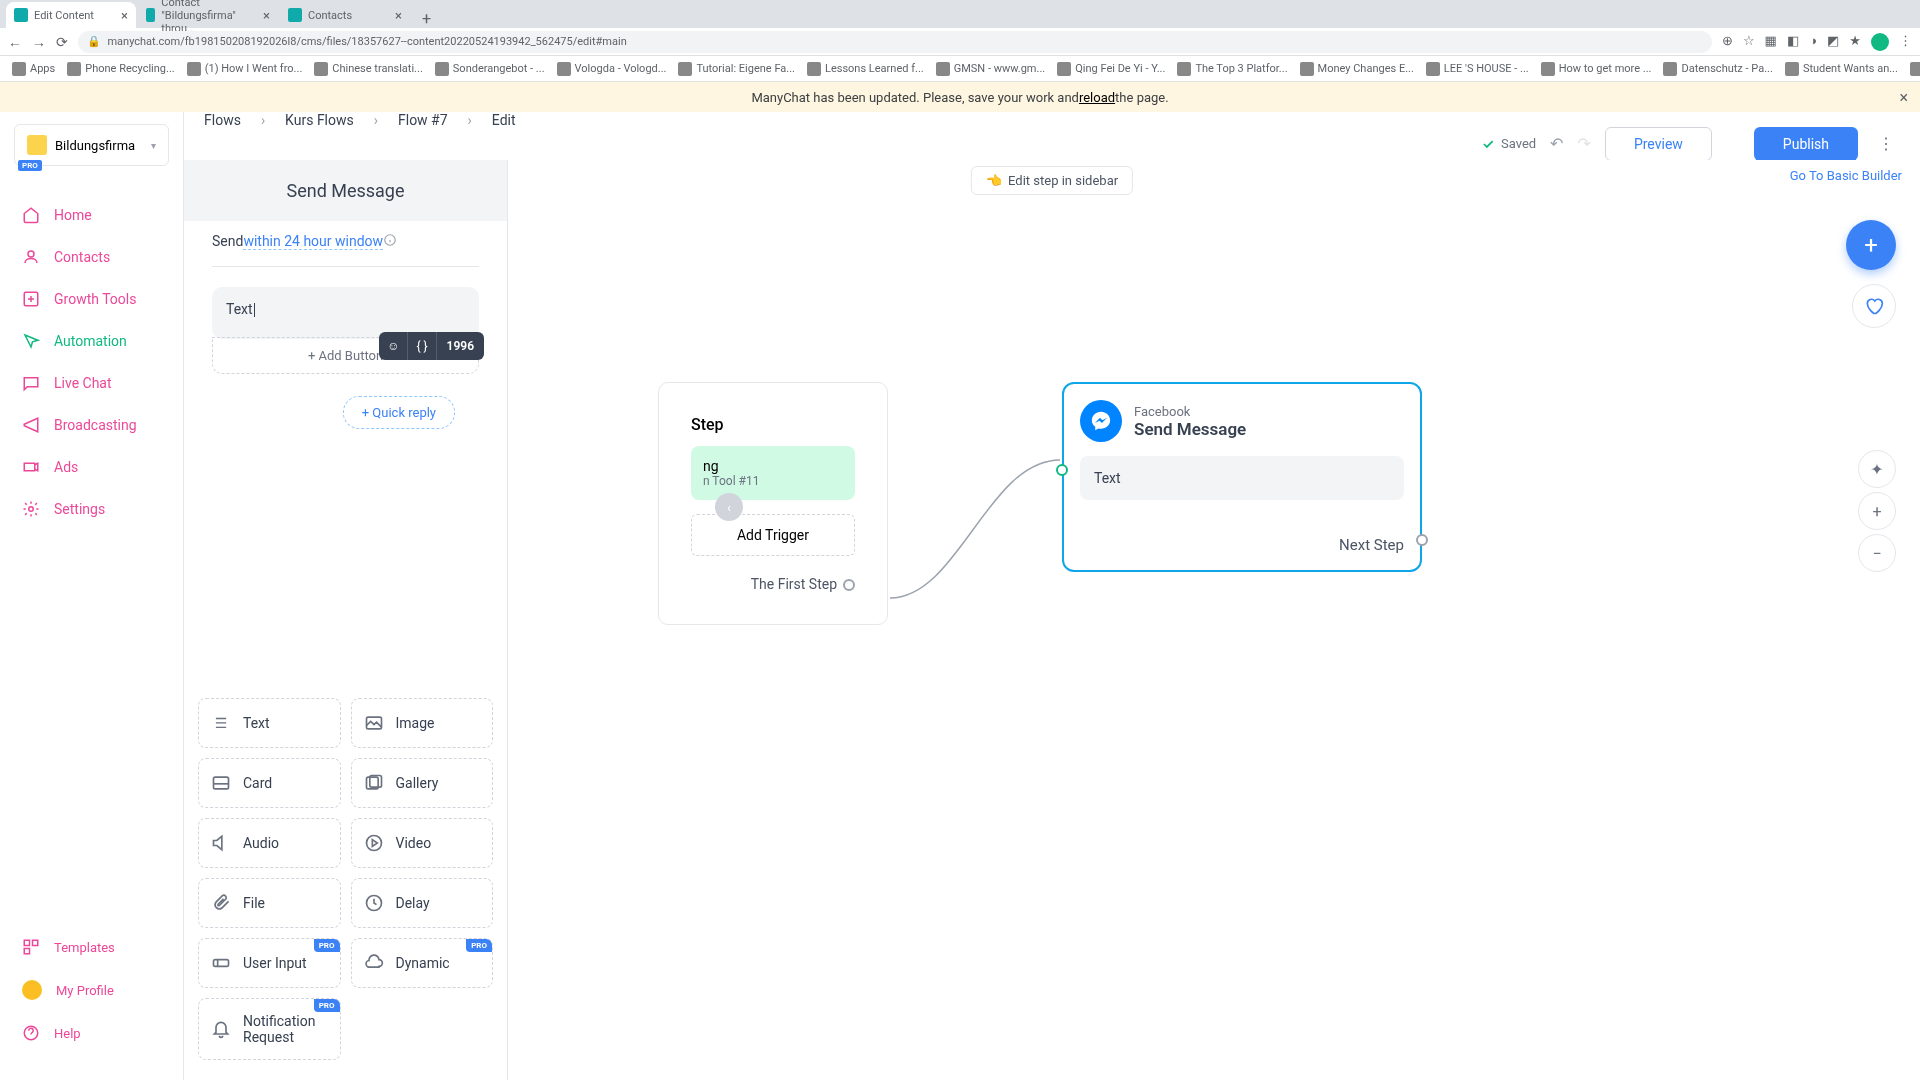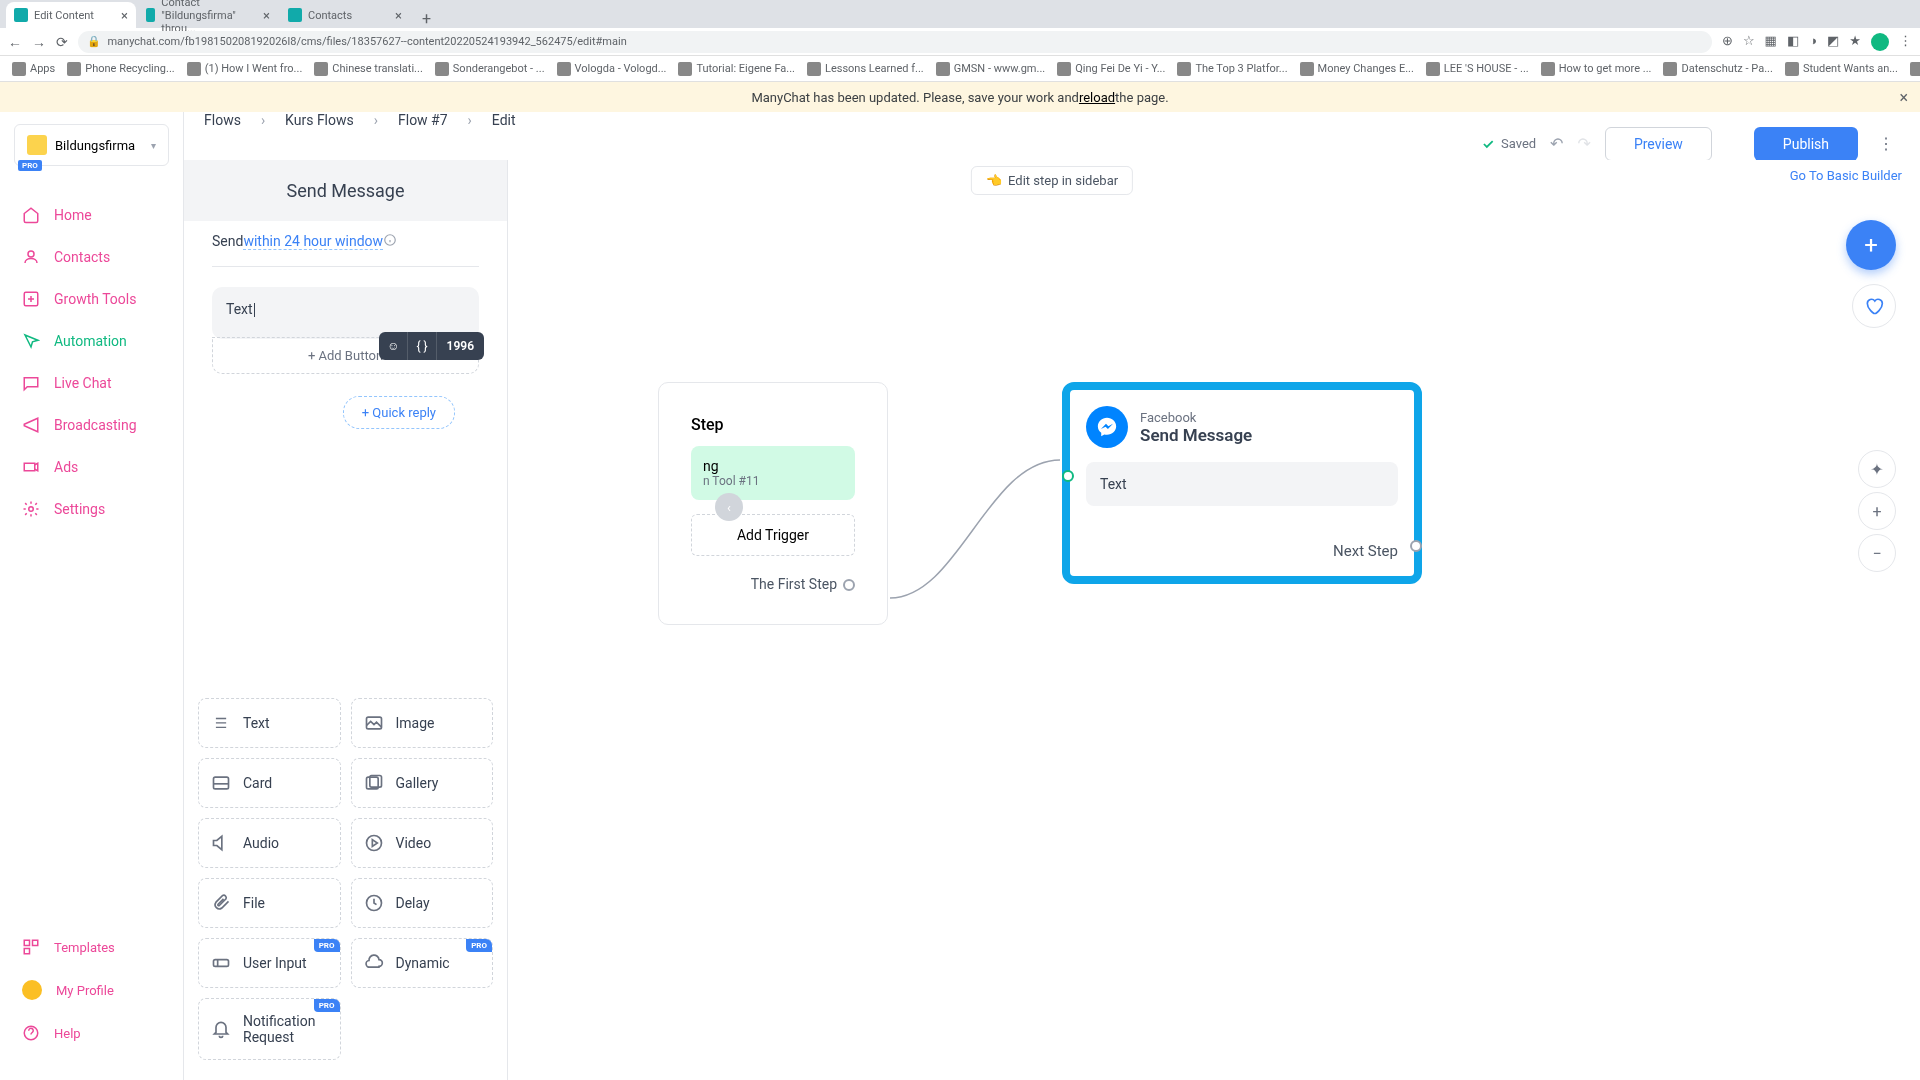--- a/index.html
+++ b/index.html
@@ -95,21 +95,21 @@
 
 .node-step { position: absolute; left: 150px; top: 222px; width: 230px; background: #fff; border: 1px solid #e5e7eb; border-radius: 10px; padding: 32px; }
 .node-step h4 { font-size: 16px; font-weight: 500; margin-bottom: 12px; }
 .green-box { background: #d1fae5; border-radius: 8px; padding: 12px; margin-bottom: 14px; font-size: 13px;}
 .green-box .l1 { font-size: 14px; }
 .green-box .l2 { font-size: 12px; color: #6b7280;}
 .dashed-box { border: 1px dashed #d1d5db; border-radius: 6px; padding: 12px; text-align: center; font-size: 14px; color: #000000; }
 .first-step { text-align: right; margin-top: 20px; font-size: 14px; color: #4b5563; position: relative;}
 .port { width: 12px; height: 12px; border: 2px solid #9ca3af; background: #fff; border-radius: 50%; display: inline-block; vertical-align: middle; margin-left: 6px;}
 
-.node-msg { position: absolute; left: 554px; top: 222px; width: 360px; background: #fff; border: 8px solid #0ea5e9; border-radius: 12px; padding: 16px; }
+.node-msg { position: absolute; left: 554px; top: 222px; width: 360px; background: #fff; border: 2px solid #0ea5e9; border-radius: 12px; padding: 16px; }
 .node-msg-head { display: flex; align-items: center; gap: 12px; margin-bottom: 14px; }
 .fb-circle { width: 42px; height: 42px; border-radius: 50%; background: #0084ff; display: flex; align-items: center; justify-content: center; }
 .fb-circle svg { width: 22px; height: 22px; fill: #fff; }
 .node-msg-head .t1 { font-size: 13px; color: #6b7280; }
 .node-msg-head .t2 { font-size: 17px; font-weight: 600; color: #374151;}
 .text-preview { background: #f3f4f6; border-radius: 8px; padding: 14px; font-size: 14px; color: #374151; margin-bottom: 36px;}
 .next-step { text-align: right; font-size: 15px; color: #4b5563; }
 .in-port { position: absolute; left: -8px; top: 80px; width: 12px; height: 12px; border: 2px solid #10b981; background: #fff; border-radius: 50%; }
 .out-port { position: absolute; right: -8px; bottom: 24px; width: 12px; height: 12px; border: 2px solid #9ca3af; background: #fff; border-radius: 50%; }
 

